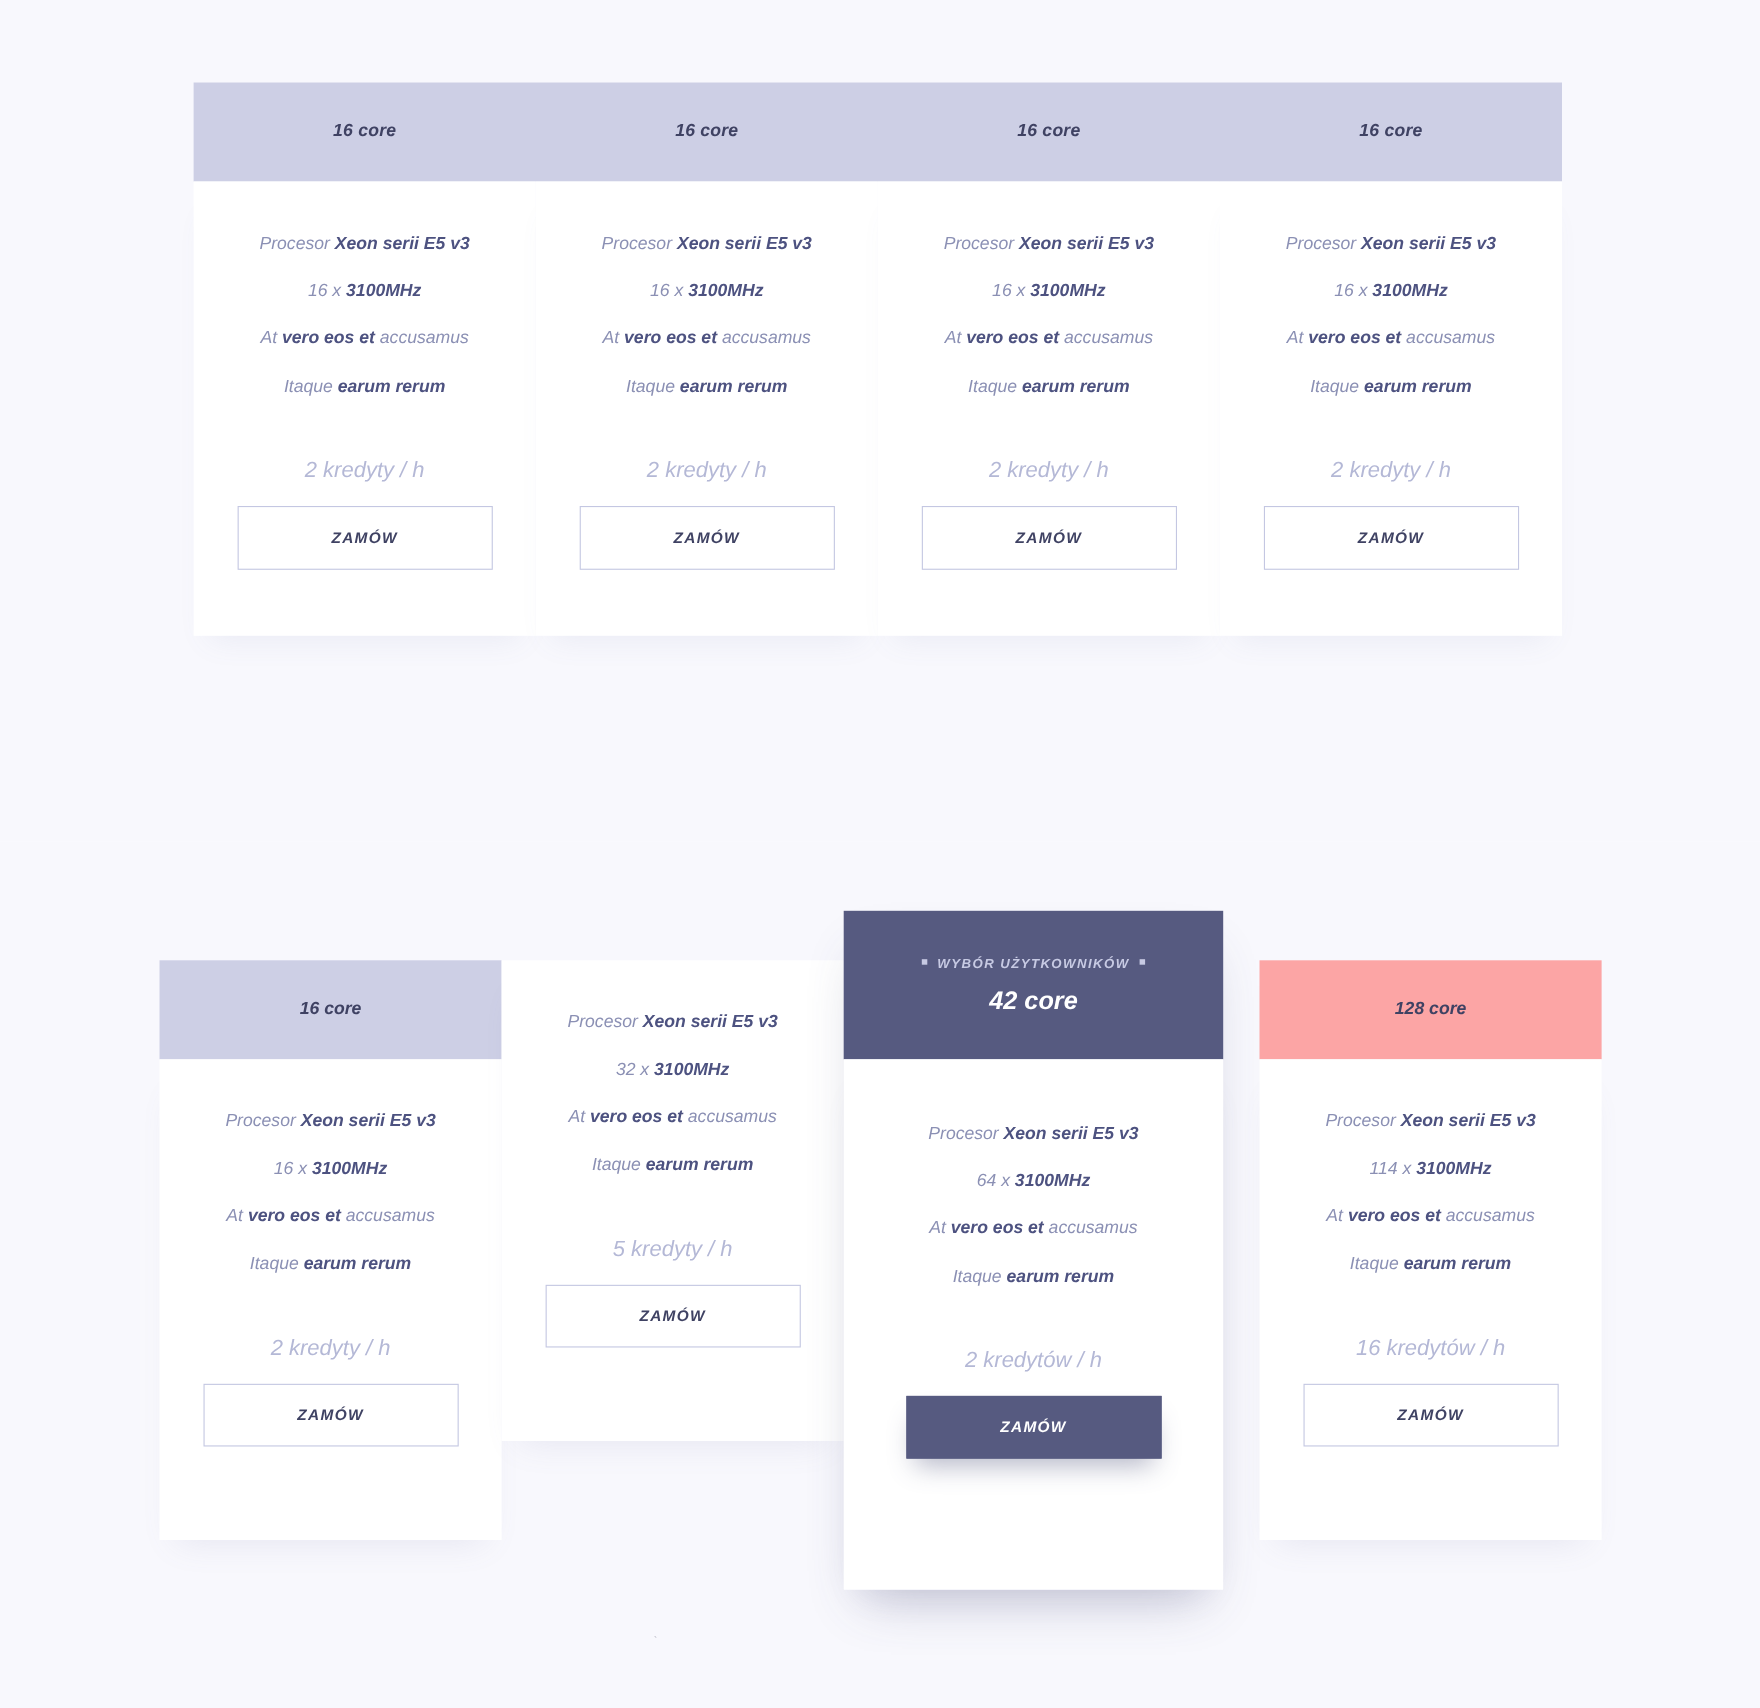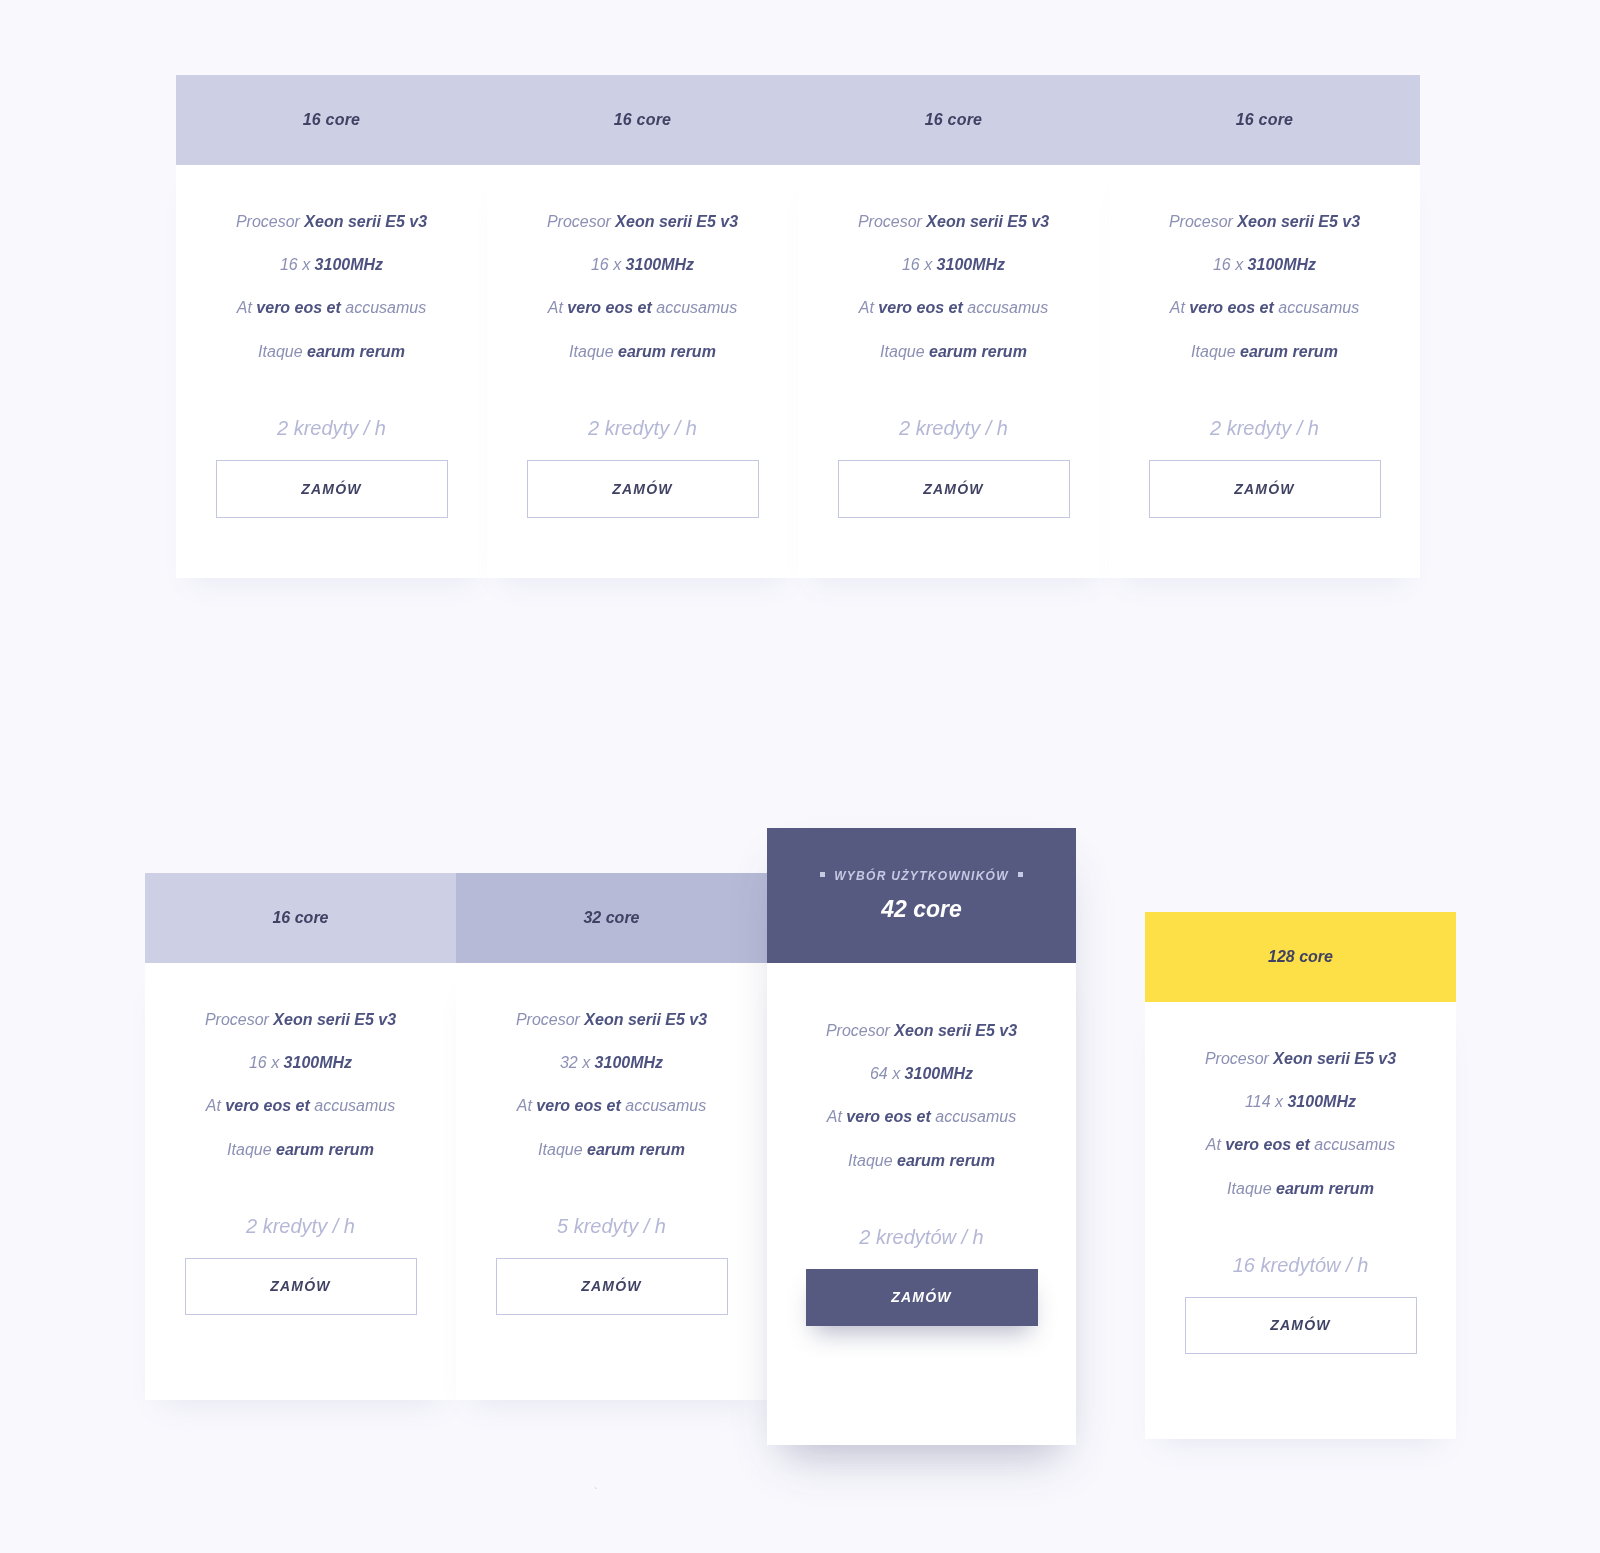--- a/index.html
+++ b/index.html
@@ -75,25 +75,25 @@
     box-shadow:0 18px 30px -16px rgba(110,115,165,.14);
   }
   .col .btn { width:232px; height:57px; }
 
   .col-16   { left:0px;   }
   .col-32   { left:311px; }
   .col-128  { left:1000px; }
 
   .col-16  .head { background:#cdcfe5; }
   .col-32  .head { background:#b7bad6; }
-  .col-128 .head { background:#fde047;margin-top:39px; }
+  .col-128 .head { background:#fca5a5; }
 
   
   .col-feat {
-    position:absolute; left:622px; top:-45px; width:309px;
+    position:absolute; left:622px; top:-45px; width:345px;
     z-index:5;
     box-shadow:0 26px 48px -18px rgba(70,74,112,.30);
   }
   .col-feat .head {
     height:135px; background:#565a80;
     display:flex; flex-direction:column; align-items:center; justify-content:center;
   }
   .badge {
     font-size:12px; font-weight:bold; letter-spacing:1.3px;
     color:#c7cae3; margin-bottom:13px;
@@ -190,21 +190,20 @@
             <div class="feat"><span>16 x </span><b>3100MHz</b><span></span></div>
             <div class="feat"><span>At </span><b>vero eos et</b><span> accusamus</span></div>
             <div class="feat"><span>Itaque </span><b>earum rerum</b><span></span></div>
           </div>
           <div class="price">2 kredyty / h</div>
           <div class="btn">ZAMÓW</div>
         </div>
       </div>
 
       <div class="col col-32">
-        <div class="head">32 core</div>
         <div class="body">
           <div class="feat-list">
             <div class="feat"><span>Procesor </span><b>Xeon serii E5 v3</b><span></span></div>
             <div class="feat"><span>32 x </span><b>3100MHz</b><span></span></div>
             <div class="feat"><span>At </span><b>vero eos et</b><span> accusamus</span></div>
             <div class="feat"><span>Itaque </span><b>earum rerum</b><span></span></div>
           </div>
           <div class="price">5 kredyty / h</div>
           <div class="btn">ZAMÓW</div>
         </div>

